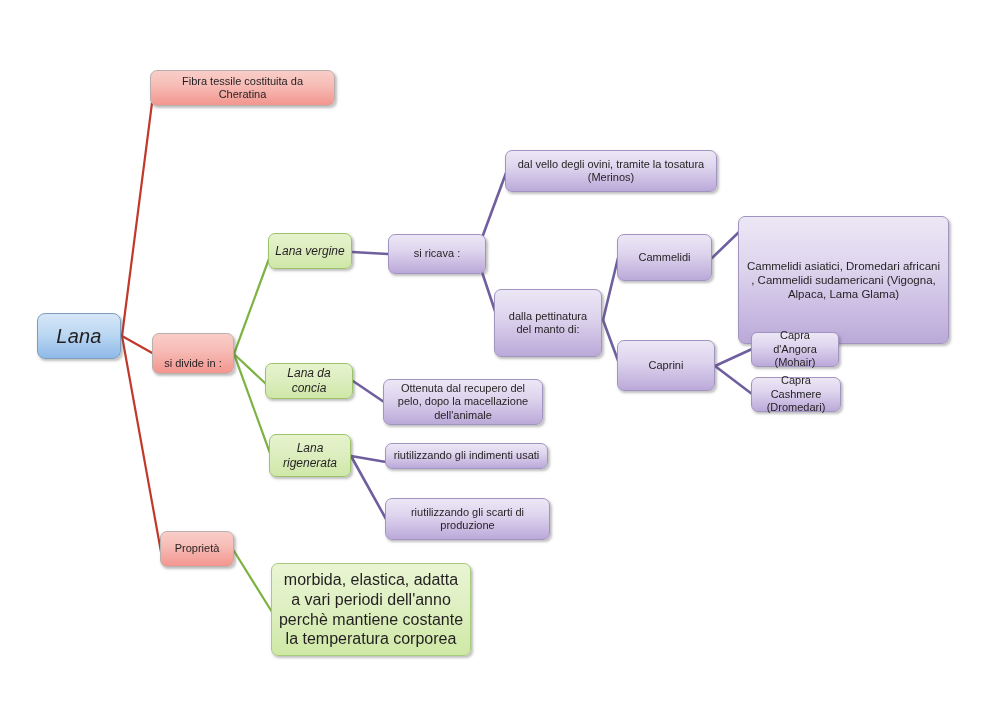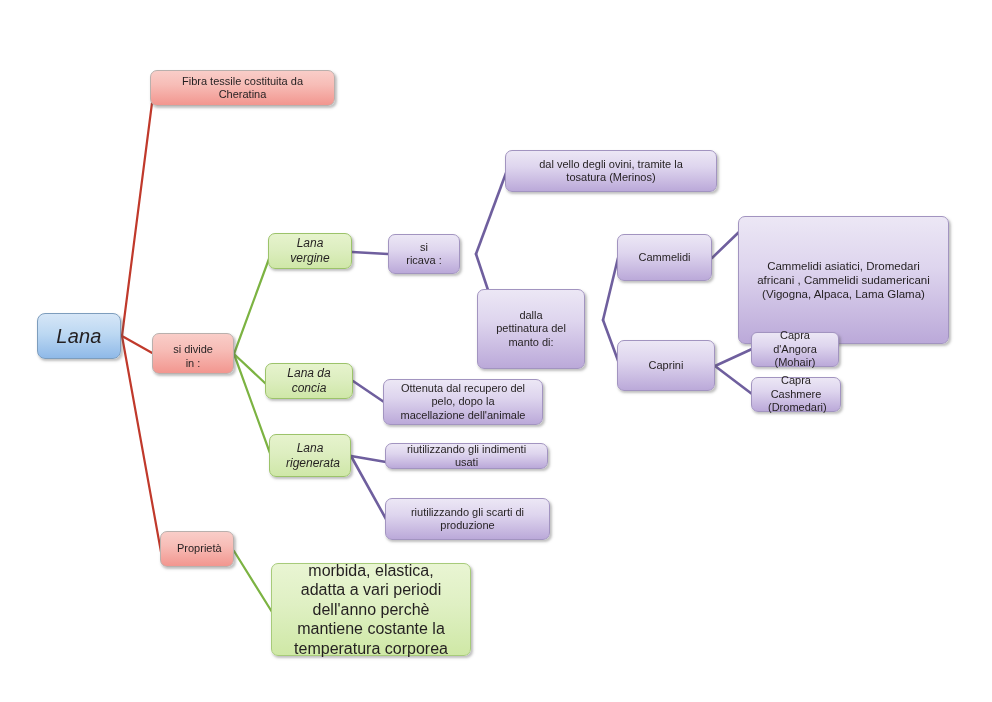--- a/index.html
+++ b/index.html
@@ -28,21 +28,21 @@
   .node {
     position: absolute;
     box-sizing: border-box;
     display: flex;
     align-items: center;
     justify-content: center;
     text-align: center;
     border-radius: 7px;
     color: #231f20;
     line-height: 1.22;
-    padding: 3px 16px;
+    padding: 3px 6px;
     box-shadow: 1.5px 2px 2.5px rgba(90,90,90,0.38);
   }
   .node .txt {
     display: block;
     width: 100%;
     white-space: pre-line;
   }
 
   
   .n-root {
@@ -128,27 +128,27 @@
       <div class="node n-green" style="left: 265px; top: 363px; width: 88px; height: 36px;">
         <span class="txt">Lana da concia</span>
       </div>
       <div class="node n-green" style="left: 269px; top: 434px; width: 82px; height: 43px;">
         <span class="txt">Lana
 rigenerata</span>
       </div>
       <div class="node n-green n-green-plain" style="left: 271px; top: 563px; width: 200px; height: 93px;">
         <span class="txt">morbida, elastica, adatta a vari periodi dell'anno perchè mantiene costante la temperatura corporea</span>
       </div>
-      <div class="node n-purple" style="left: 388px; top: 234px; width: 72px; height: 40px;">
+      <div class="node n-purple" style="left: 388px; top: 234px; width: 98px; height: 40px;">
         <span class="txt">si ricava :</span>
       </div>
       <div class="node n-purple" style="left: 505px; top: 150px; width: 212px; height: 42px;">
         <span class="txt">dal vello degli ovini, tramite la tosatura (Merinos)</span>
       </div>
-      <div class="node n-purple" style="left: 477px; top: 289px; width: 108px; height: 80px;">
+      <div class="node n-purple" style="left: 494px; top: 289px; width: 108px; height: 68px;">
         <span class="txt">dalla pettinatura del manto di:</span>
       </div>
       <div class="node n-purple" style="left: 617px; top: 234px; width: 95px; height: 47px; justify-content: center;">
         <span class="txt">Cammelidi</span>
       </div>
       <div class="node n-purple" style="left: 617px; top: 340px; width: 98px; height: 51px;">
         <span class="txt">Caprini</span>
       </div>
       <div class="node n-purple n-purple-lg" style="left: 738px; top: 168px; width: 211px; height: 128px; margin-top: 48px;">
         <span class="txt">Cammelidi asiatici, Dromedari africani , Cammelidi sudamericani (Vigogna, Alpaca, Lama Glama)</span>

